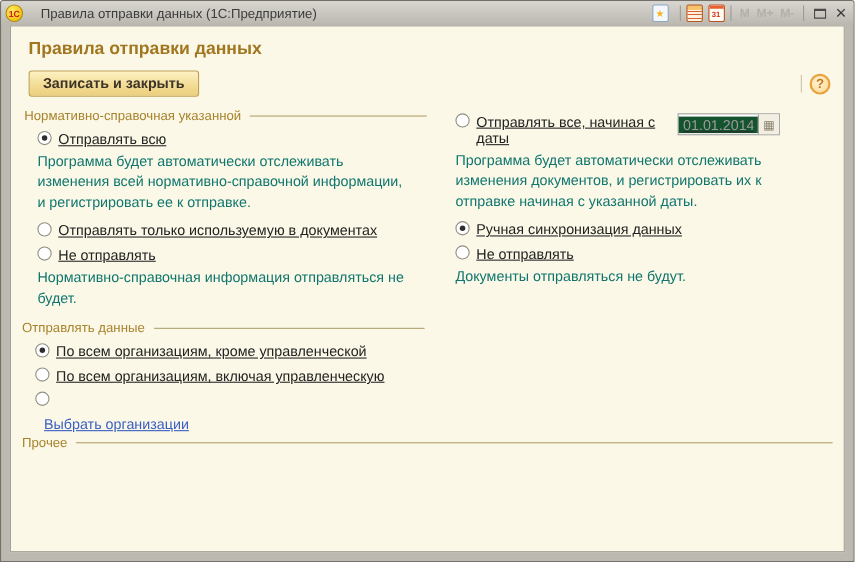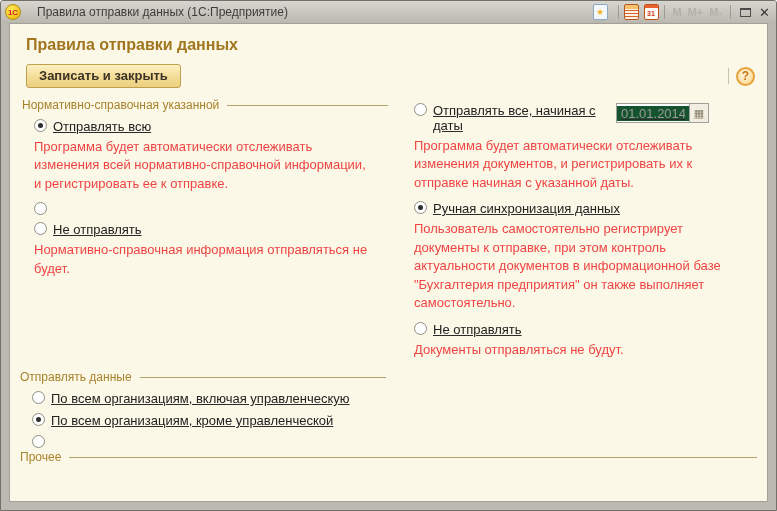--- a/index.html
+++ b/index.html
@@ -93,21 +93,21 @@
     width:13px; height:13px; border-radius:50%;
     border:1px solid #8f8f85; background:#fff;
     flex:none; margin-right:6px; position:relative;
   }
   .radio.checked::after {
     content:""; position:absolute; left:3px; top:3px; width:5px; height:5px;
     border-radius:50%; background:#2e2e2e;
   }
   .radio-label { font-size:13px; color:#222; }
 
-  .desc { color:#ef4444; font-size:13px; line-height:1.42; margin:4px 14px 9px 12px; }
+  .desc { color:#0f766e; font-size:13px; line-height:1.42; margin:4px 14px 9px 12px; }
 
   .date-field { margin-left:auto; margin-right:48px; display:flex; align-items:center;
                 border:1px solid #a0a09a; background:#fff; height:20px; }
   .date-input { width:72px; border:0; outline:0; background:#14532d; color:#9a9a9a;
                 font-size:13px; padding:0 4px; }
   .date-pick { width:19px; height:100%; border-left:1px solid #a0a09a; background:#f2efe2;
                display:flex; align-items:center; justify-content:center; font-size:11px; color:#88806a; }
 
   .link { color:#3a5fc5; text-decoration:underline; font-size:13px; cursor:pointer; }
   .link-row { margin:9px 0 0 20px; }
@@ -166,20 +166,21 @@
         </div>
 
         <div class="radio-row">
           <span class="radio checked"></span>
           <span class="radio-label">Отправлять всю</span>
         </div>
         <div class="desc">Программа будет автоматически отслеживать изменения всей нормативно-справочной информации, и регистрировать ее к отправке.</div>
 
         <div class="radio-row">
           <span class="radio"></span>
+          <span class="radio-label">Отправлять только используемую в документах</span>
         </div>
 
         <div class="radio-row">
           <span class="radio"></span>
           <span class="radio-label">Не отправлять</span>
         </div>
         <div class="desc">Нормативно-справочная информация отправляться не будет.</div>
       </div>
 
       <div class="col-right">
@@ -193,45 +194,47 @@
               <span>▦</span>
             </span>
           </span>
         </div>
         <div class="desc">Программа будет автоматически отслеживать изменения документов, и регистрировать их к отправке начиная с указанной даты.</div>
 
         <div class="radio-row">
           <span class="radio checked"></span>
           <span class="radio-label">Ручная синхронизация данных</span>
         </div>
-        <div class="desc">Пользователь самостоятельно регистрирует документы к отправке, при этом контроль актуальности документов в информационной базе "Бухгалтерия предприятия" он также выполняет самостоятельно.</div>
 
         <div class="radio-row">
           <span class="radio"></span>
           <span class="radio-label">Не отправлять</span>
         </div>
         <div class="desc">Документы отправляться не будут.</div>
       </div>
     </div>
 
     <div class="col-left">
       <div class="group-head">
         <span>Отправлять данные</span>
       </div>
 
       <div class="radio-row">
+        <span class="radio checked"></span>
+        <span class="radio-label">По всем организациям, кроме управленческой</span>
+      </div>
+      <div class="radio-row">
         <span class="radio"></span>
         <span class="radio-label">По всем организациям, включая управленческую</span>
       </div>
       <div class="radio-row">
-        <span class="radio checked"></span>
-        <span class="radio-label">По всем организациям, кроме управленческой</span>
-      </div>
-      <div class="radio-row">
         <span class="radio"></span>
+      </div>
+      <div class="link-row">
+        <span class="link">Выбрать организации</span>
       </div>
     </div>
 
     <div>
       <div class="group-head">
         <span>Прочее</span>
       </div>
 
     </div>
 

